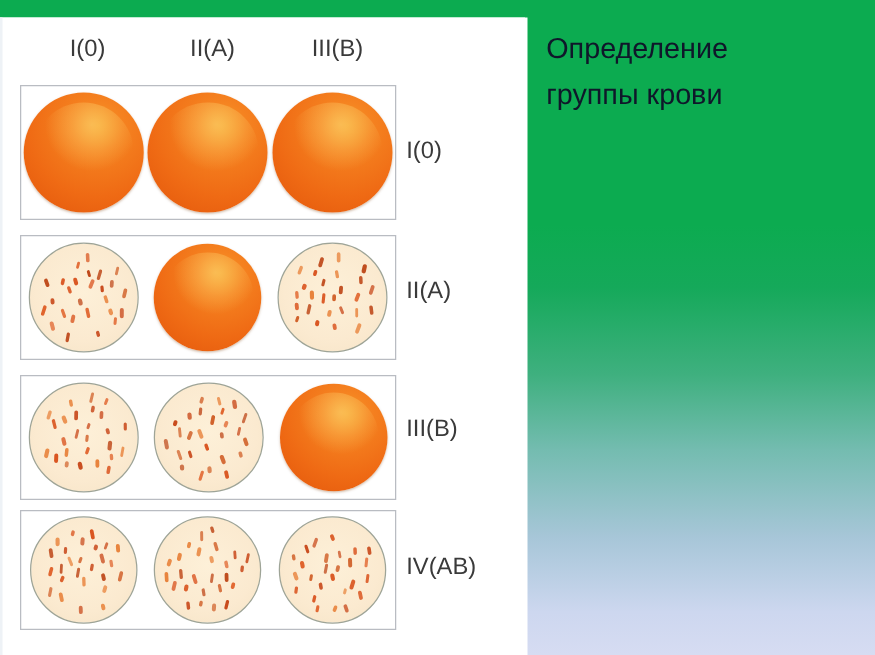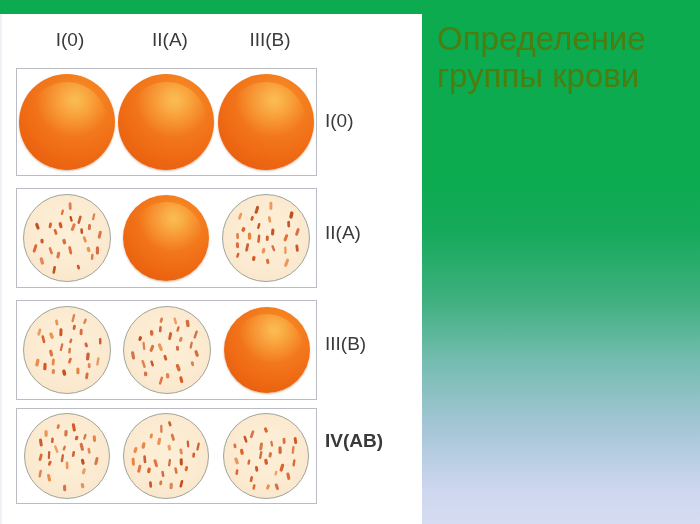--- a/index.html
+++ b/index.html
@@ -45,22 +45,22 @@
     width:420px;height:510px;
     background:#ffffff;
     border-left:2px solid #eef2f6;
   }
 
   
   #title{
     position:absolute;
     left:437px;top:20px;
     width:250px;
-    color:#4d7c0f;
-    font-size:33px;
+    color:#0f172a;
+    font-size:23px;
     line-height:37px;
     font-weight:400;
     letter-spacing:0px;
     white-space:pre-line;
   }
 
   
   .col-head{
     position:absolute;
     top:29px;
@@ -101,21 +101,21 @@
     position:absolute;
     left:325px;
     width:95px;
     font-size:19px;
     color:#3a3a3a;
     text-align:left;
   }
   .row-label.r0{top:110px;}
   .row-label.r1{top:222px;}
   .row-label.r2{top:333px;}
-  .row-label.r3{top:430px;font-weight:bold;}
+  .row-label.r3{top:443px;}
 
   
   .drop{
     position:relative;
     border-radius:50%;
     flex:0 0 auto;
   }
   .drop.solid{
     background:
       radial-gradient(circle at 62% 28%, #f59a28 0%, #f58220 22%, #ef6a14 62%, #e2560b 100%);

